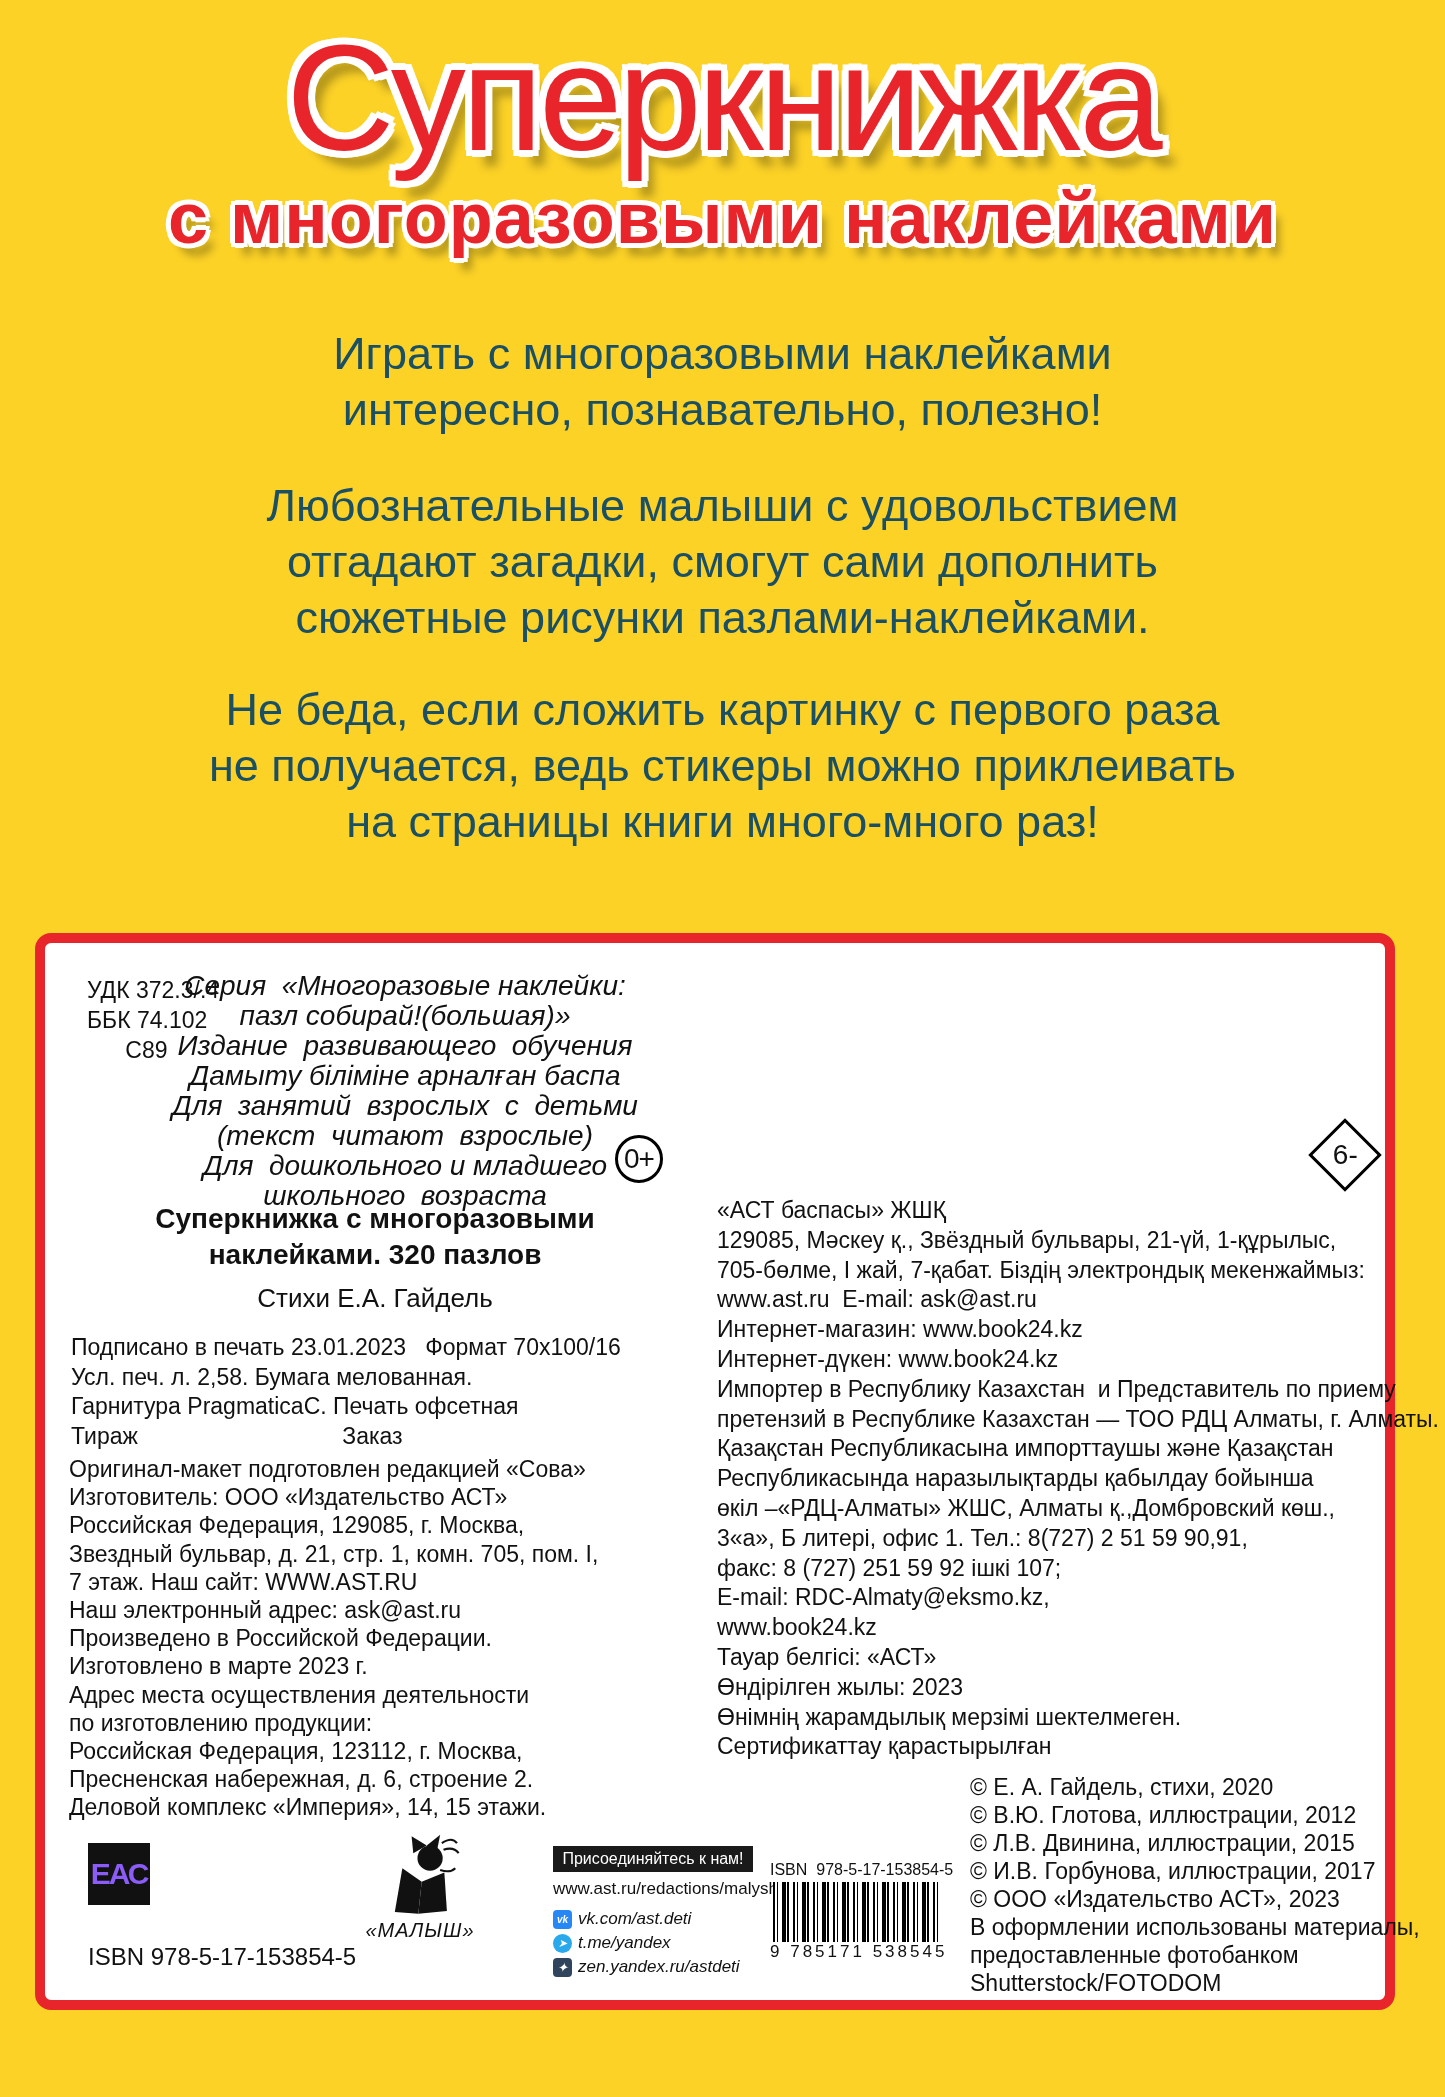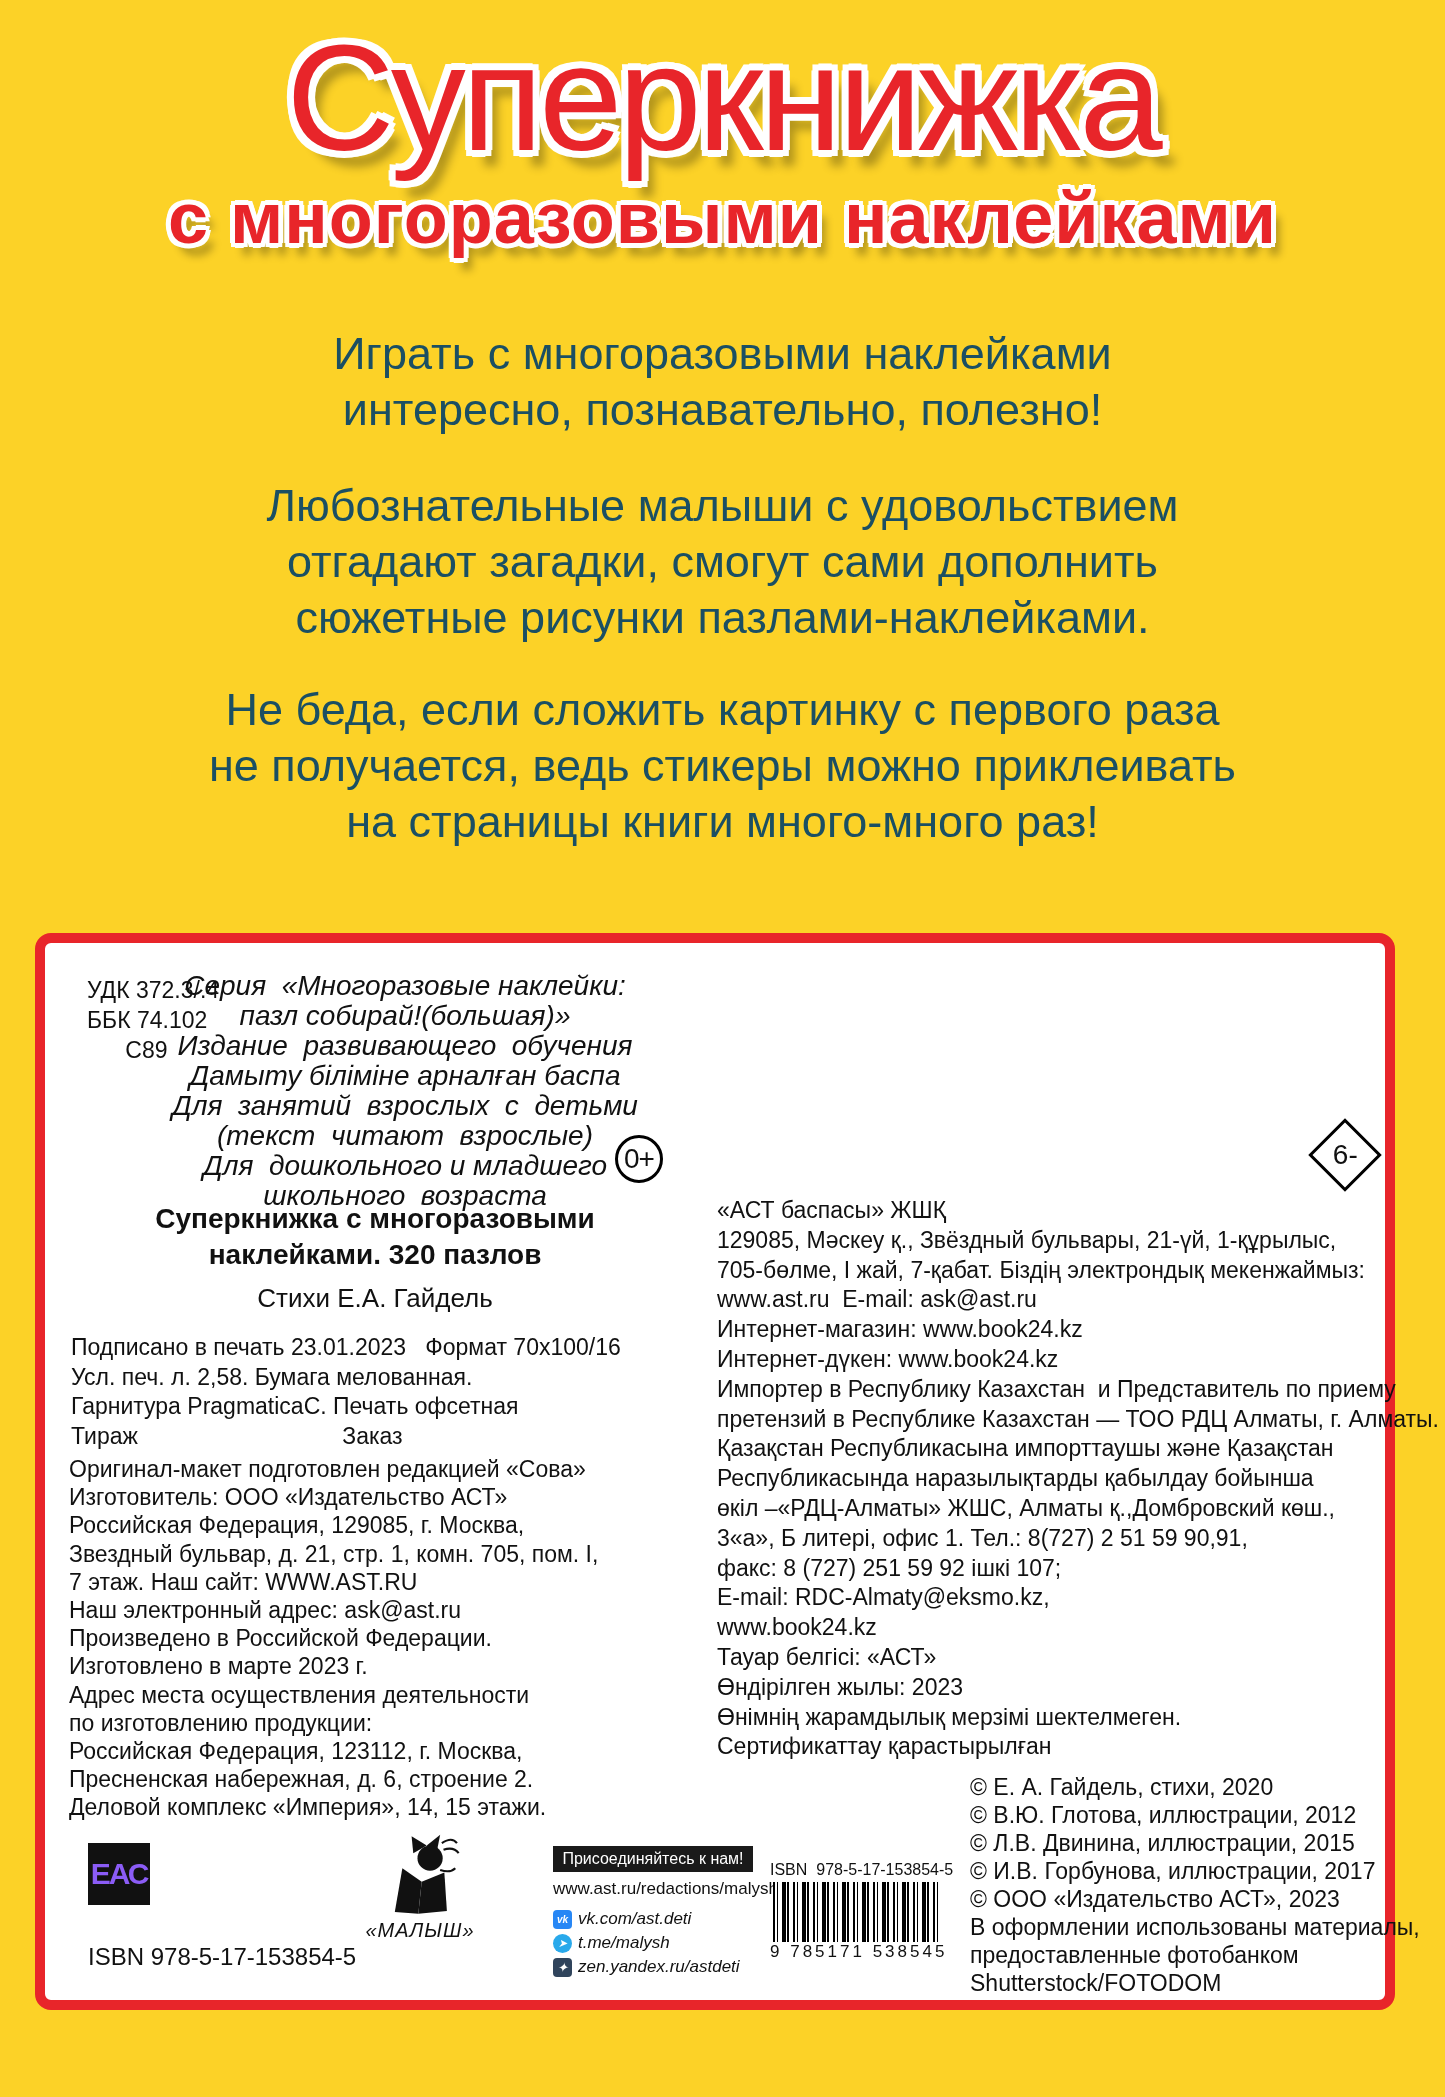--- a/index.html
+++ b/index.html
@@ -199,21 +199,21 @@
 
   <div class="abs social">
     <div class="join-banner">Присоединяйтесь к нам!</div>
     <div class="site">www.ast.ru/redactions/malysh</div>
     <div class="srow">
       <span class="sicon vk">vk</span>
       <span>vk.com/ast.deti</span>
     </div>
     <div class="srow">
       <span class="sicon tg">➤</span>
-      <span>t.me/malysh</span>
+      <span>t.me/yandex</span>
     </div>
     <div class="srow">
       <span class="sicon zen">✦</span>
       <span>zen.yandex.ru/astdeti</span>
     </div>
   </div>
 
   <div class="abs barcode-wrap">
     <div class="barcode-isbn">ISBN  978-5-17-153854-5</div>
     <div class="bars"></div>

